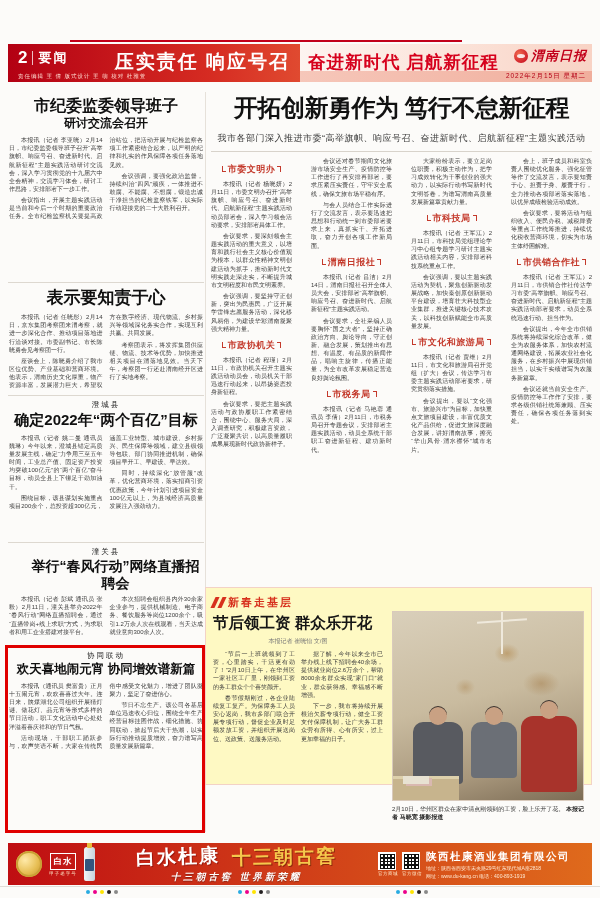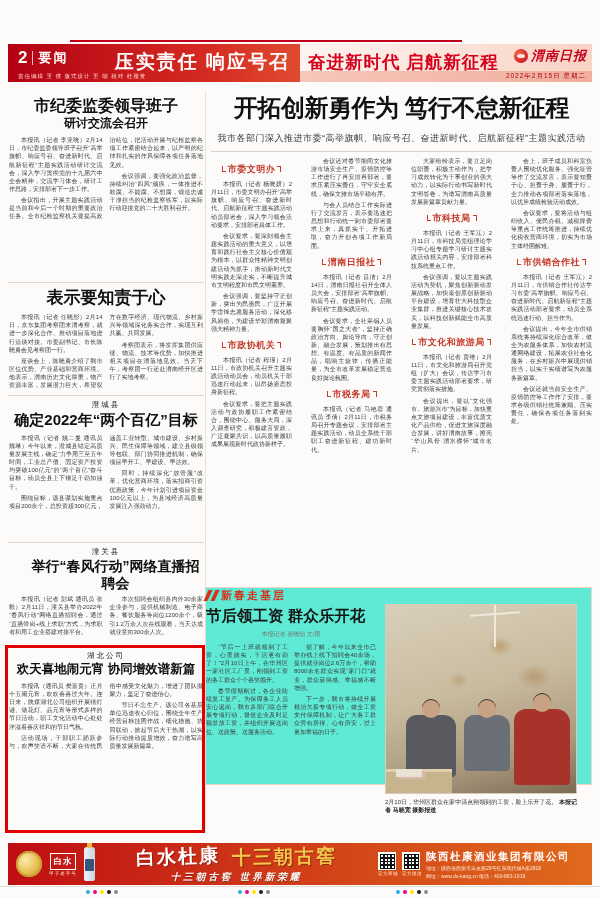--- a/index.html
+++ b/index.html
@@ -47,21 +47,21 @@
   .mcol{flex:1;overflow:hidden;}
   .sec{text-align:center;color:#c43a2c;font-weight:bold;font-size:9px;margin:6px 0 4px;letter-spacing:0.5px;}
   .tk{display:inline-block;width:4px;height:6px;}
   .tkl{border-left:1.5px solid #c43a2c;border-bottom:1.5px solid #c43a2c;margin-right:2px;}
   .tkr{border-right:1.5px solid #c43a2c;border-top:1.5px solid #c43a2c;margin-left:2px;}
 
   
   .hlbox{position:absolute;left:5px;top:645px;width:200px;height:188px;border:3px solid #e00000;z-index:6;pointer-events:none;}
 
   
-  .nsbox{position:absolute;left:205px;top:587px;width:387px;height:198px;background:#5eead4;border:1px solid #f3d2c6;}
+  .nsbox{position:absolute;left:205px;top:587px;width:387px;height:198px;background:#fef9c3;border:1px solid #f3d2c6;padding:7px;}
   .nslabel{display:flex;align-items:center;gap:4px;height:14px;margin-bottom:2px;}
   .slash{width:4px;height:11px;background:#d7311d;transform:skewX(-25deg);}
   .slash+.slash{margin-left:-1px;}
   .nslabeltxt{color:#d7311d;font-weight:bold;font-size:11px;letter-spacing:2px;}
   .nsrow{display:flex;gap:9px;}
   .nsleft{width:170px;}
   .nsh2{font-size:15.5px;font-weight:bold;color:#151515;white-space:nowrap;margin:2px 0 3px;}
   .nsby{font-size:6px;color:#777;text-align:center;margin-bottom:4px;}
   .nsbody{height:183px;column-count:2;column-gap:6px;overflow:hidden;}
   .nsright{width:192px;}
@@ -179,21 +179,21 @@
     <div class="art" style="height:97px;">
       <div class="kicker">潼关县</div>
       <div class="lh" style="font-size:14px;margin-bottom:4px;margin-left:19px;">举行“春风行动”网络直播招聘会</div>
       <div class="cols2" style="height:58px;">
           <p class="p6">本报讯（记者 彭斌 通讯员 张毅）2月11日，潼关县举办2022年“春风行动”网络直播招聘会，通过“直播带岗+线上求职”方式，为求职者和用工企业搭建对接平台。</p>
           <p class="p6">本次招聘会组织县内外30余家企业参与，提供机械制造、电子商务、餐饮服务等岗位1200余个，吸引1.2万余人次在线观看，当天达成就业意向300余人次。</p>
         </div>
     </div>
 
     <div class="art" style="height:186px;margin-top:8px;border-top:none;">
-      <div class="kicker">湖北公司</div>
+      <div class="kicker">协同联动</div>
       <div class="lh" style="font-size:12.5px;margin:1px 0 5px;white-space:nowrap;">欢天喜地闹元宵 协同增效谱新篇</div>
       <div class="cols2" style="height:148px;">
           <p class="p6">本报讯（通讯员 樊富贵）正月十五闹元宵，欢欢喜喜过大年。连日来，陕煤湖北公司组织开展猜灯谜、做花灯、品元宵等形式多样的节日活动，职工文化活动中心处处洋溢着喜庆祥和的节日气氛。</p>
           <p class="p6">活动现场，干部职工踊跃参与，欢声笑语不断，大家在传统民俗中感受文化魅力，增进了团队凝聚力，坚定了奋进信心。</p>
           <p class="p6">节日不忘生产。该公司各基层单位迅速收心归位，围绕全年生产经营目标挂图作战，细化措施、协同联动，掀起节后大干热潮，以实际行动推动提质增效，奋力谱写高质量发展新篇章。</p>
         </div>
     </div>
   </div>
 
   <div class="hlbox"></div>

